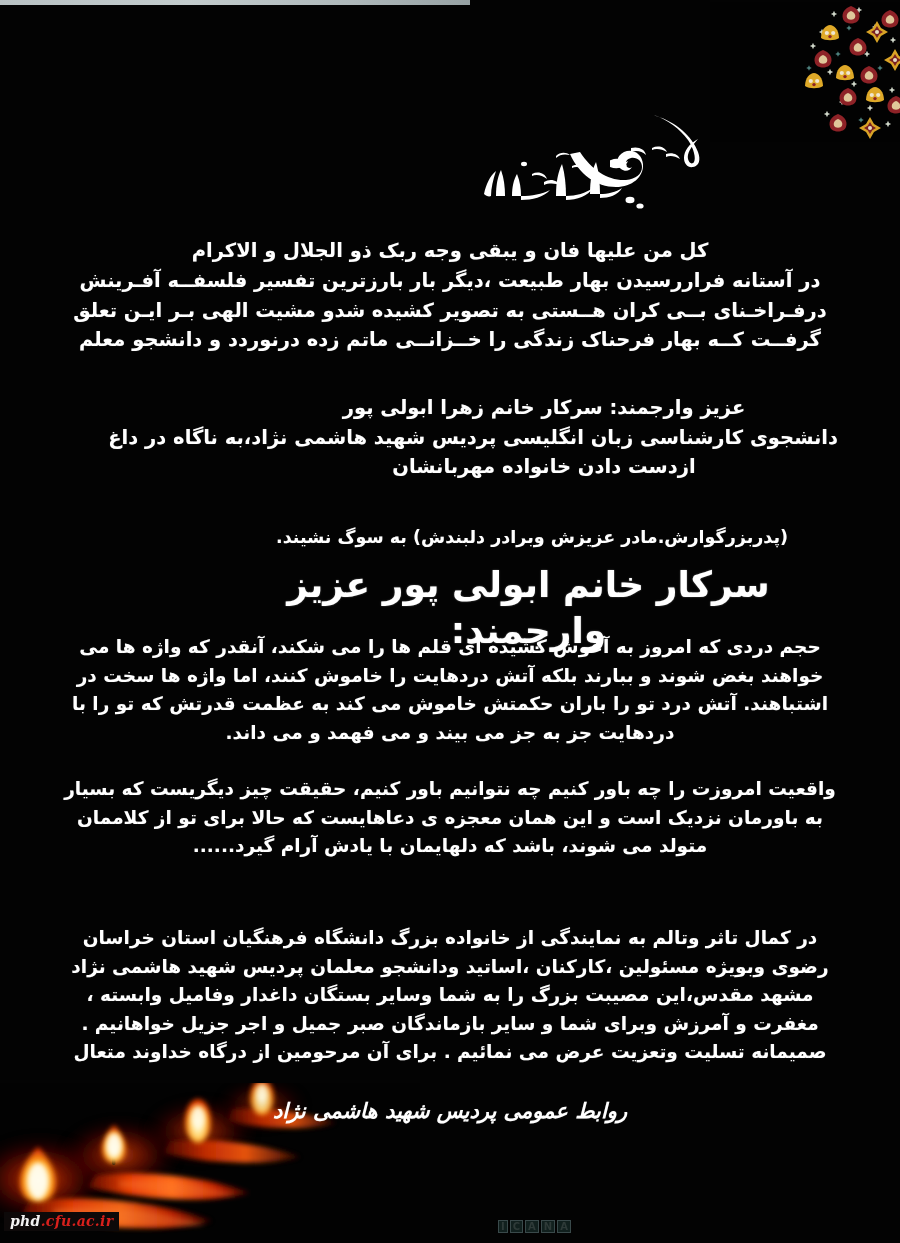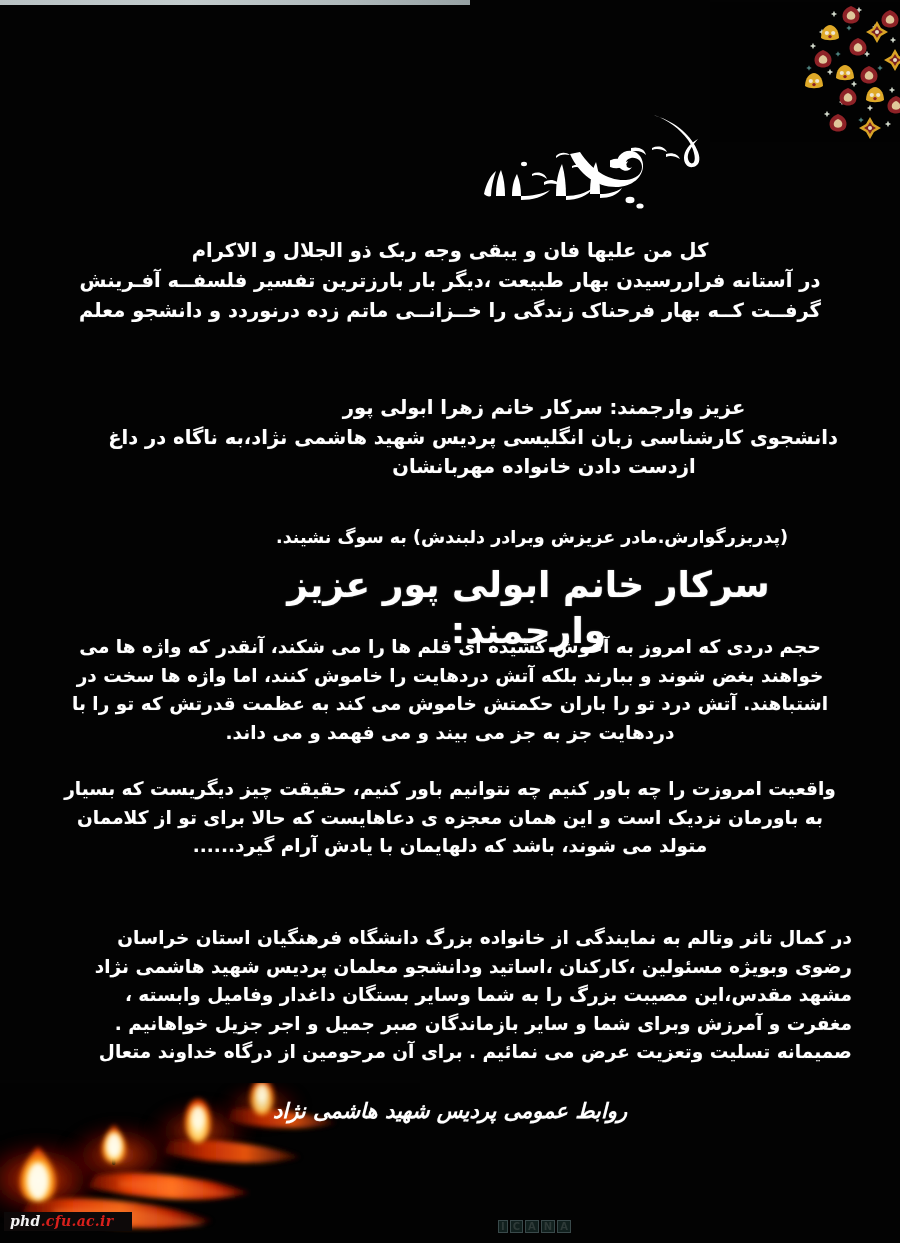--- a/index.html
+++ b/index.html
@@ -159,21 +159,20 @@
   .block-body2 .l { display:block; white-space:nowrap; }
 
   
   .block-official {
     position:absolute;
     top:924px;
     width:900px;
     font-size:18.5px;
     line-height:28.5px;
     padding:0 48px;
-    text-align:right;
   }
   .block-official .l { display:block; white-space:nowrap; }
 
   
   .block-sign {
     position:absolute;
     top:1097px;
     width:900px;
     font-size:21px;
     line-height:28px;
@@ -194,21 +193,21 @@
   }
   .candles svg { display:block; }
 
   
   .wm-phd {
     position:absolute;
     left:4px;
     bottom:12px;
     z-index:45;
     background:#0d0909;
-    padding:2px 19px 3px 6px;
+    padding:2px 6px 3px 6px;
     font-family:"DejaVu Serif", serif;
     font-style:italic;
     font-weight:bold;
     font-size:14px;
     letter-spacing:.3px;
     line-height:1;
     direction:ltr;
     white-space:nowrap;
   }
   .wm-phd .p1 { color:#f2f2f2; }
@@ -348,20 +347,21 @@
     </svg>
   </div>
 </div>
 
 <div class="content">
 
   <div class="tx block-quran">کل من علیها فان و یبقی وجه ربک ذو الجلال و الاکرام</div>
 
   <div class="tx block-intro">
     <span class="l">در آستانه  فراررسیدن بهار طبیعت ،دیگر بار بارزترین تفسیر فلسفــه آفـرینش</span>
+    <span class="l">درفـراخـنای بــی کران هــستی به تصویر کشیده شدو مشیت الهی بـر ایـن تعلق</span>
     <span class="l">گرفــت کــه بهار فرحناک زندگی را خــزانــی ماتم زده درنوردد و دانشجو معلم</span>
   </div>
 
   <div class="tx block-ident">
     <span class="l">عزیز وارجمند:  سرکار خانم زهرا ابولی پور</span>
     <span class="l">دانشجوی کارشناسی زبان انگلیسی پردیس شهید هاشمی نژاد،به ناگاه در داغ</span>
     <span class="l">ازدست دادن خانواده مهربانشان</span>
   </div>
 
   <div class="tx block-mourners">(پدربزرگوارش.مادر عزیزش وبرادر دلبندش) به سوگ نشیند.</div>

